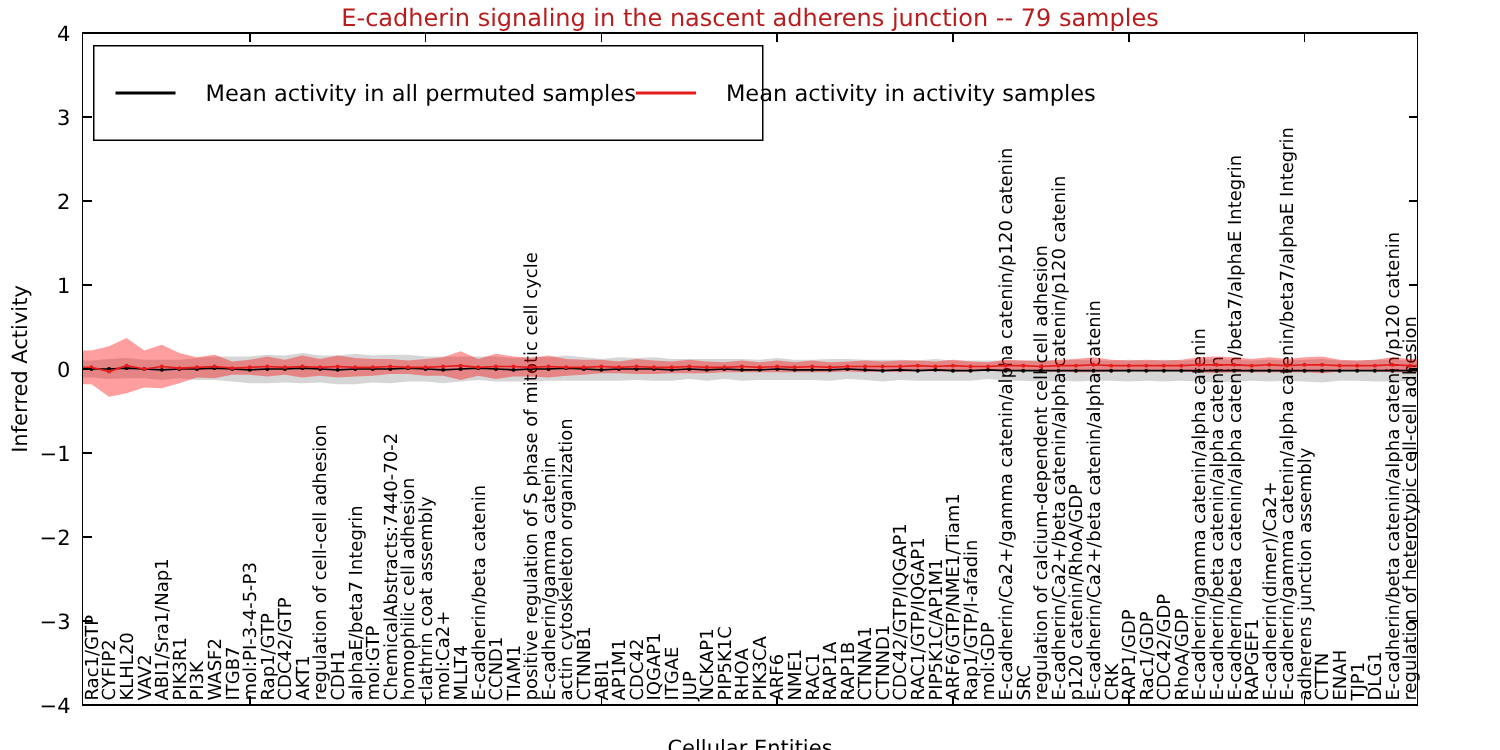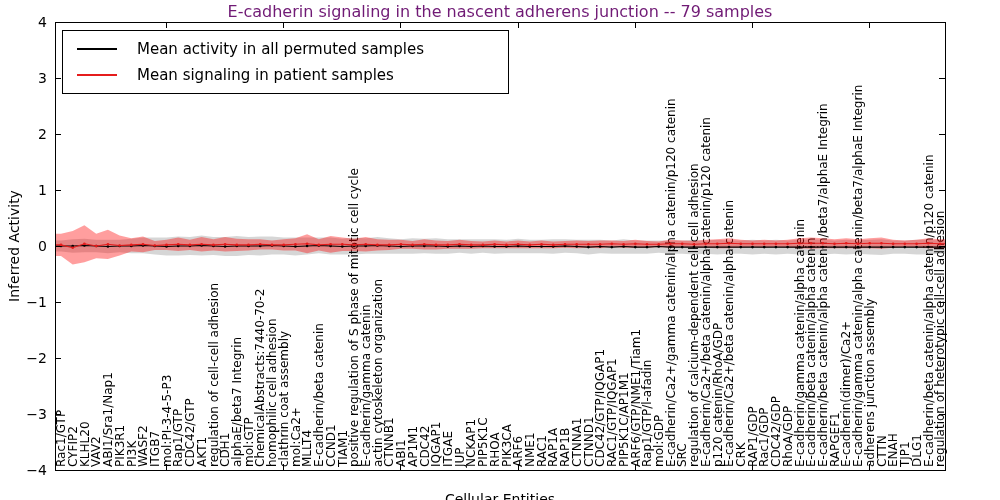--- a/index.html
+++ b/index.html
@@ -3,34 +3,34 @@
 <meta charset="utf-8">
 <style>
   html,body{margin:0;padding:0;background:#fff;}
   #figure{
     position:relative;width:1000px;height:500px;background:#ffffff;
     font-family:"DejaVu Sans","Liberation Sans",sans-serif;color:#000;overflow:hidden;
   }
   #chart-svg{position:absolute;left:0;top:0;}
   .fig-title{
     position:absolute;left:0;top:2px;width:1000px;text-align:center;
-    font-size:16px;color:#701a75;
+    font-size:16px;color:#b91c1c;
   }
   .ylabel{
     position:absolute;left:14px;top:246px;transform:translate(-50%,-50%) rotate(-90deg);
     font-size:14px;white-space:nowrap;
   }
   .xlabel{
     position:absolute;left:500px;top:487px;transform:translate(-50%,-50%);
     font-size:14px;white-space:nowrap;margin-top:12px;
   }
   .legend{
     position:absolute;left:62px;top:30px;width:447px;height:64px;
     border:1px solid #000;background:#fff;
-    display:flex;flex-direction:column;justify-content:space-evenly;
+    display:flex;flex-direction:row;justify-content:space-evenly;
     padding-left:14px;box-sizing:border-box;
   }
   .legend-entry{display:flex;align-items:center;gap:20px;}
   .legend-swatch{width:40px;height:0;border-top:2px solid #000;flex:0 0 auto;}
   .legend-label{font-size:15px;white-space:nowrap;}
 </style>
 </head>
 <body>
 
 <div id="figure">
@@ -315,16 +315,16 @@
   <div class="ylabel">Inferred Activity</div>
   <div class="xlabel">Cellular Entities</div>
 
   <div class="legend">
     <div class="legend-entry">
       <span class="legend-swatch" id="swatch-0" style="border-top-color: rgb(0, 0, 0);"></span>
       <span class="legend-label">Mean activity in all permuted samples</span>
     </div>
     <div class="legend-entry">
       <span class="legend-swatch" id="swatch-1" style="border-top-color: rgb(229, 28, 28);"></span>
-      <span class="legend-label">Mean signaling in patient samples</span>
+      <span class="legend-label">Mean activity in activity samples</span>
     </div>
   </div>
 </div>
 
 </body></html>

